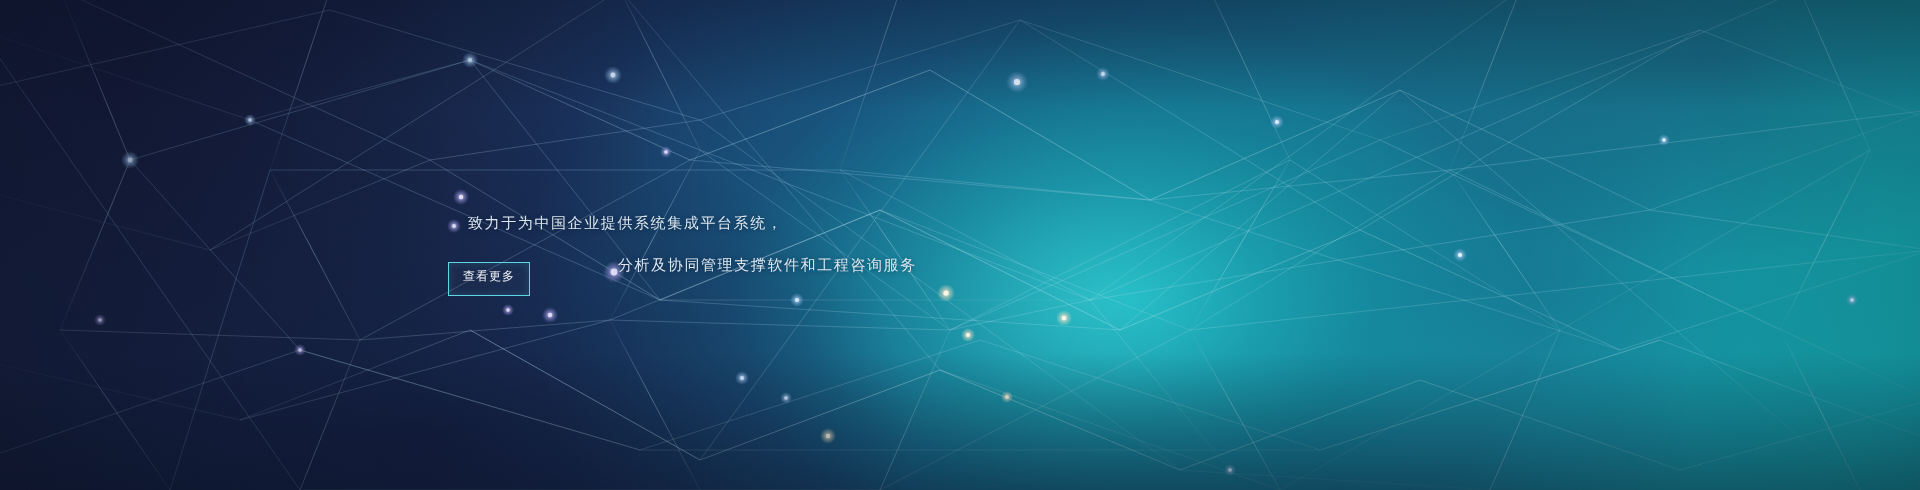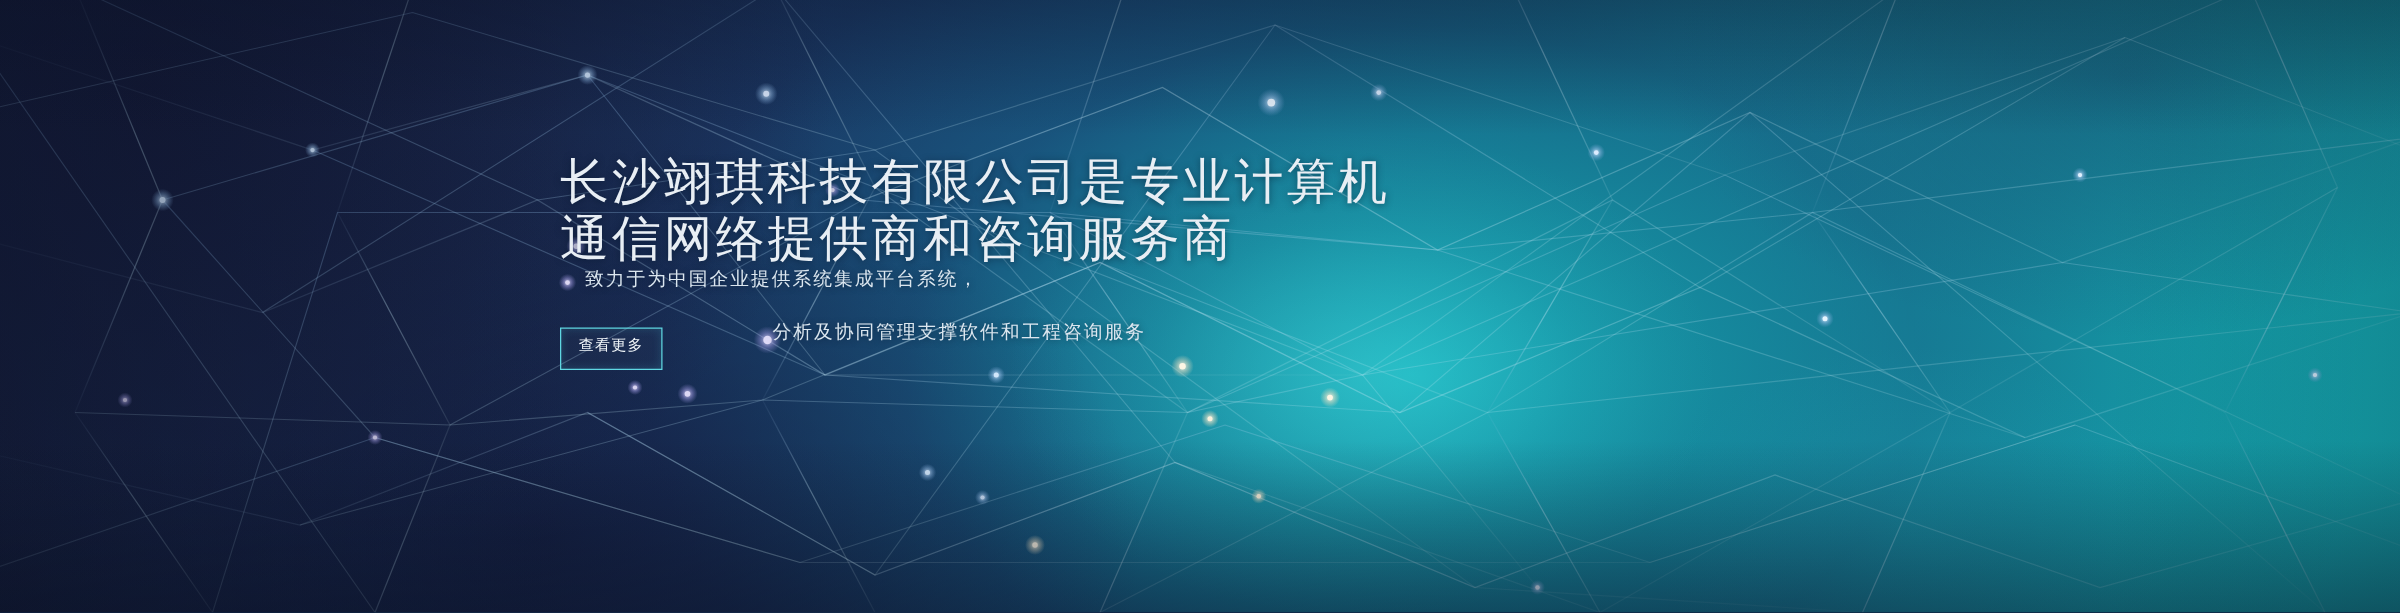--- a/index.html
+++ b/index.html
@@ -231,24 +231,20 @@
         <circle cx="100" cy="320" r="6" fill="url(#dotGlowViolet)"></circle>
         <circle cx="100" cy="320" r="1.7" fill="#d9d4f0"></circle>
       </g>
     </svg>
   </div>
 
   <div class="bg-vignette"></div>
 
   <div class="content">
 
-    <div class="headline">
-      <span class="headline-line">长沙翊琪科技有限公司是专业计算机</span>
-      <span class="headline-line">通信网络提供商和咨询服务商</span>
-    </div>
 
     <div class="subline" id="subline-1">致力于为中国企业提供系统集成平台系统，</div>
     <div class="subline" id="subline-2">分析及协同管理支撑软件和工程咨询服务</div>
 
     <div class="more-btn">查看更多</div>
 
   </div>
 </div>
 
 </body></html>

